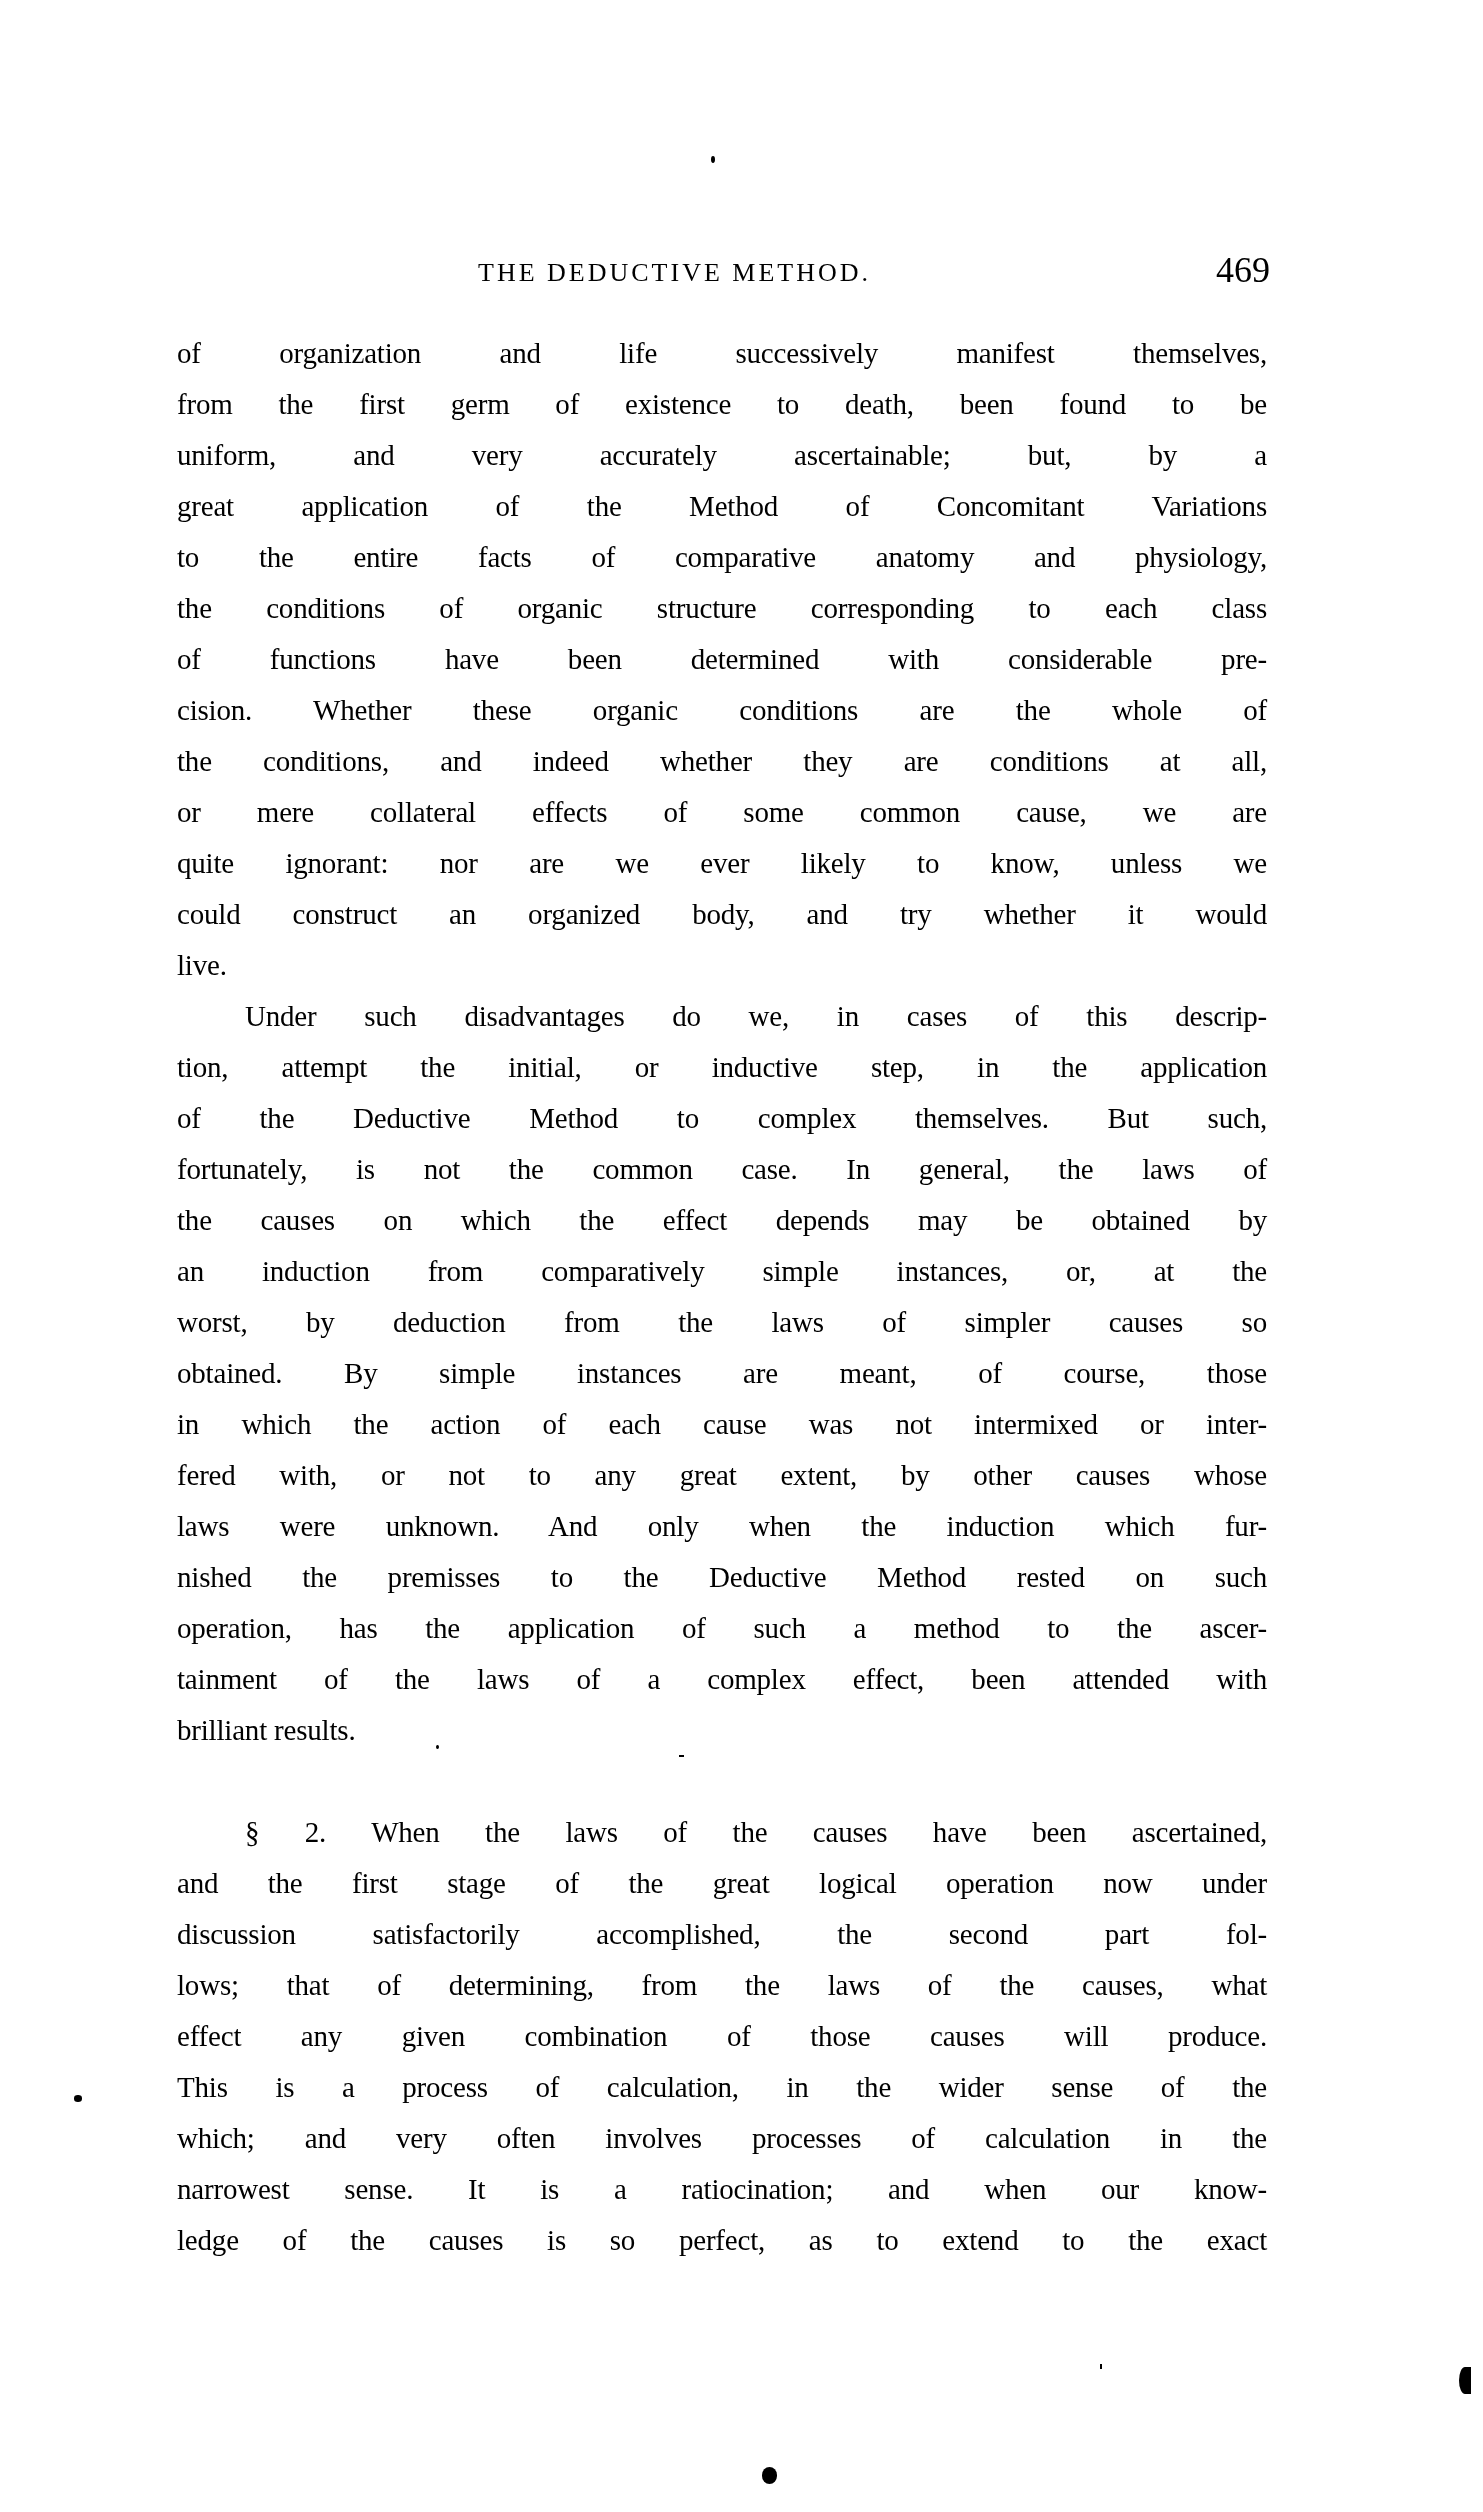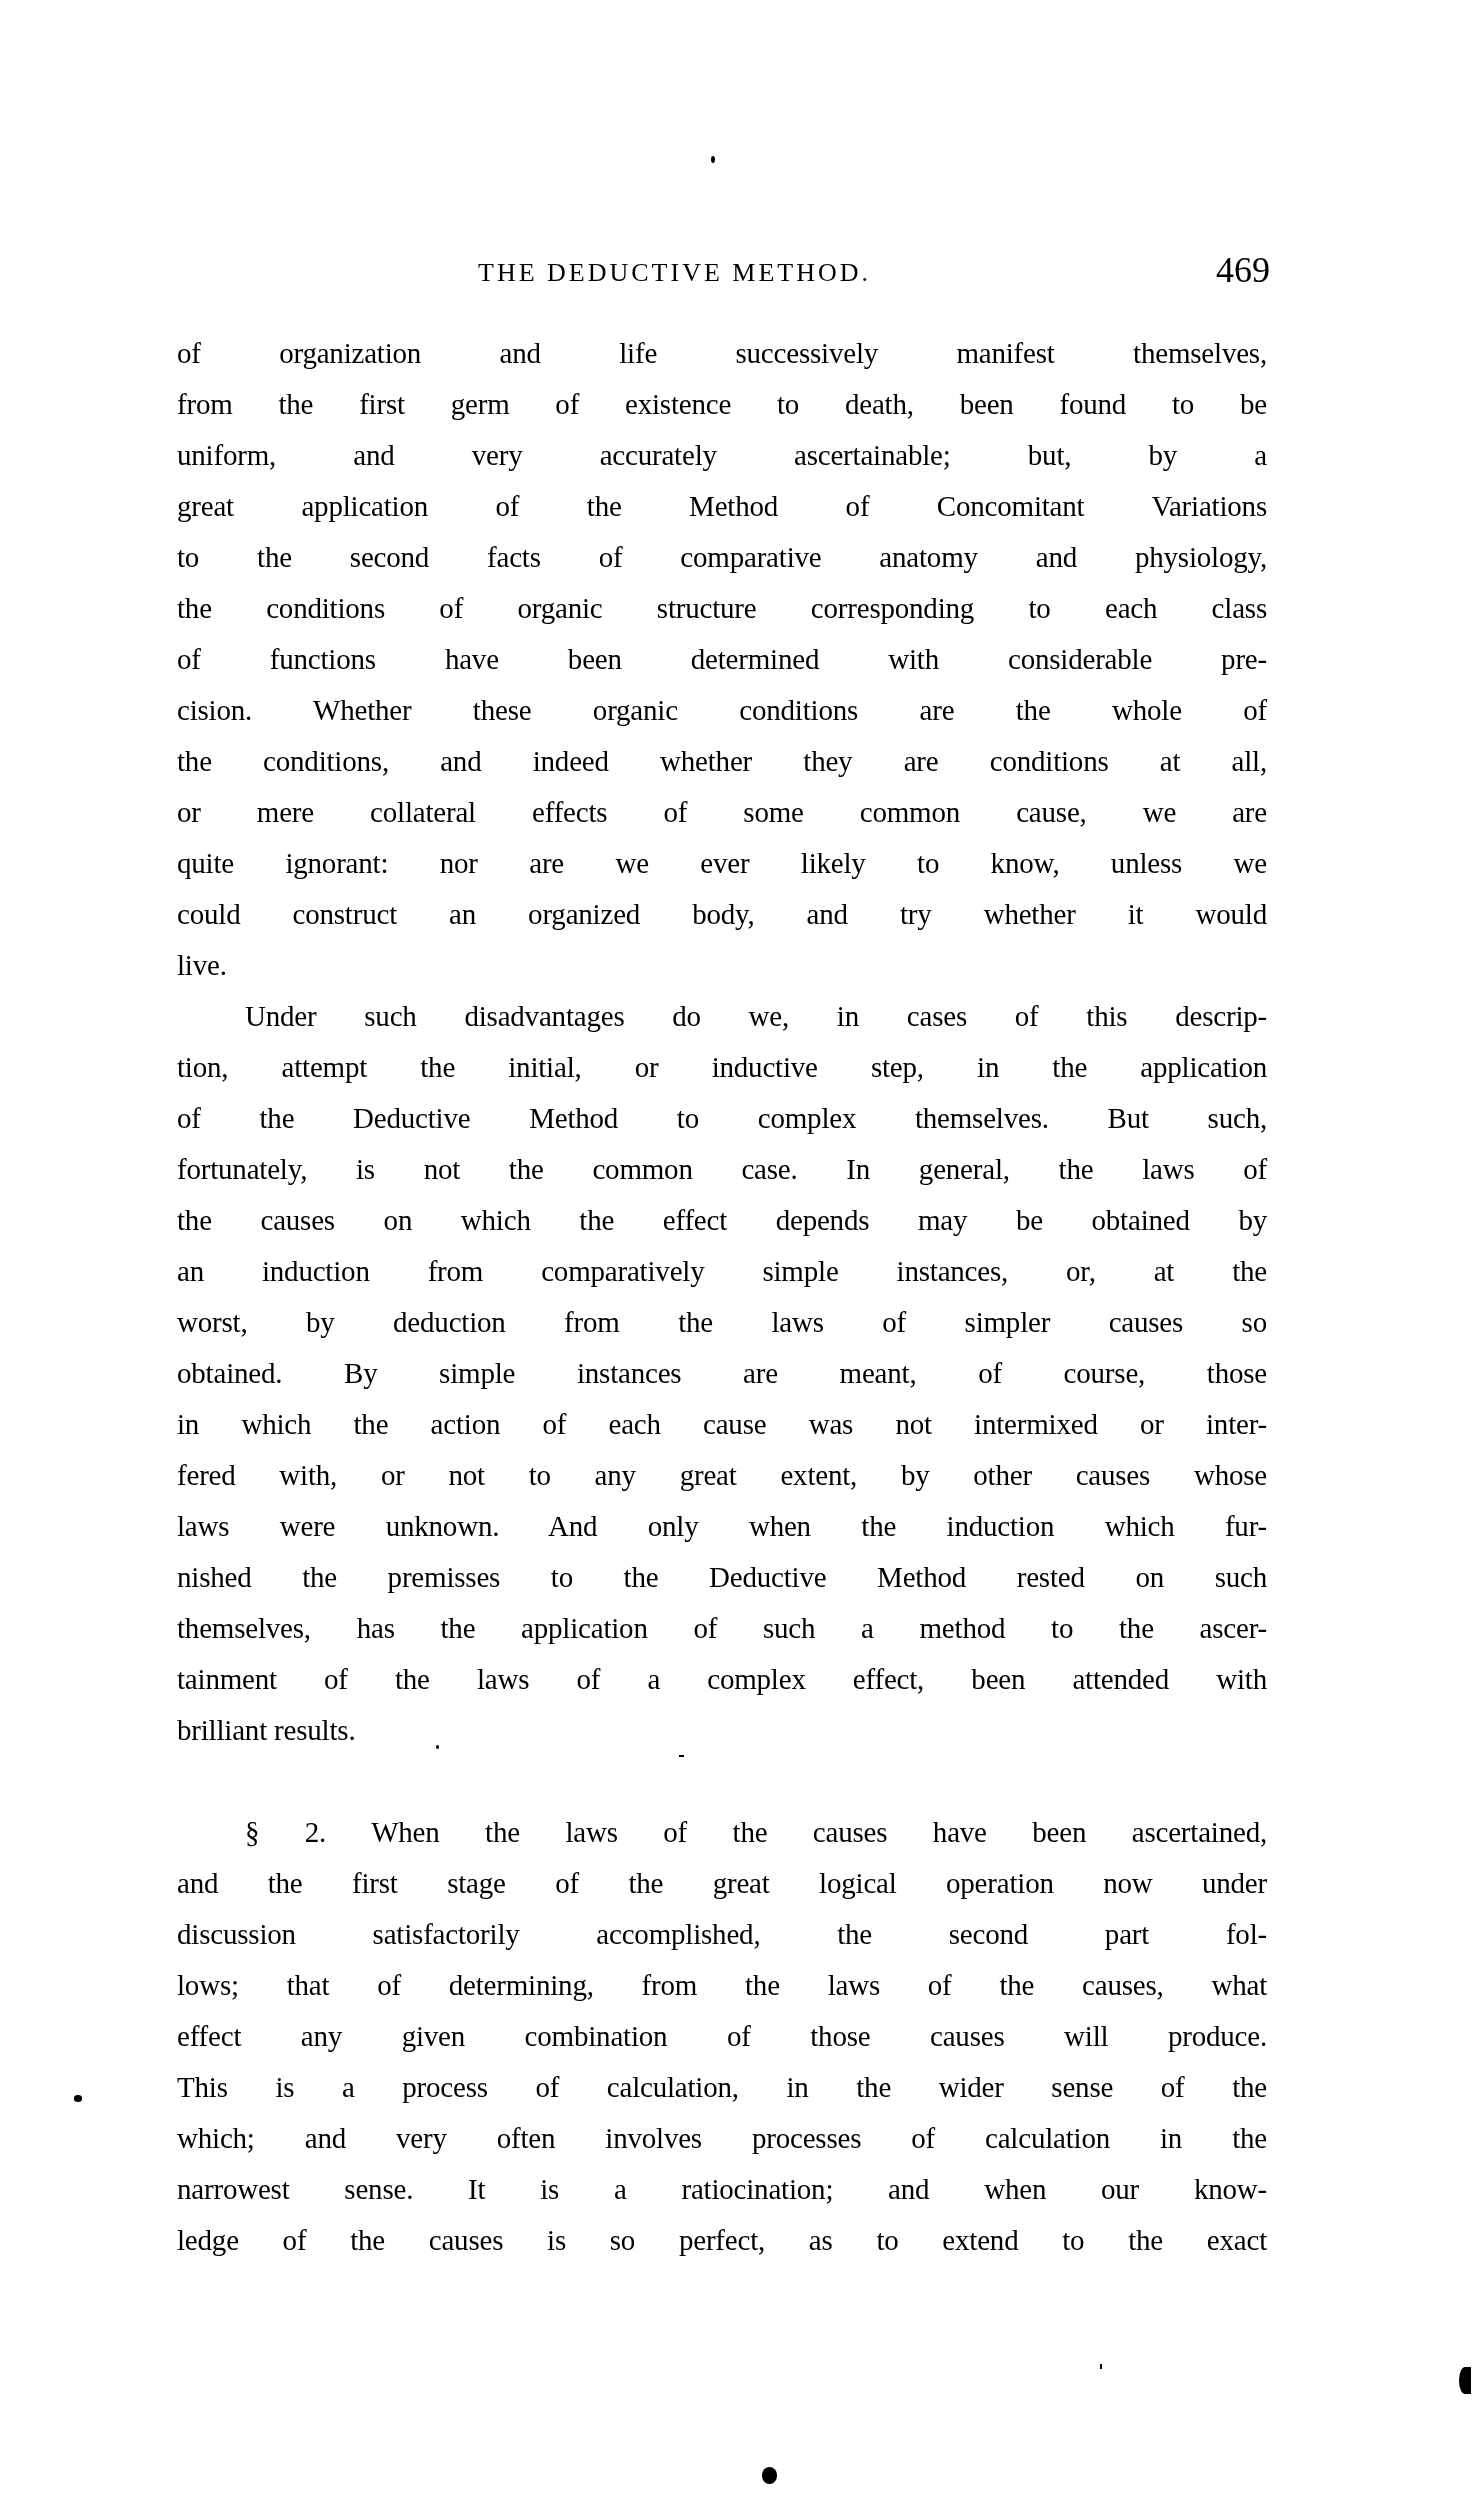--- a/index.html
+++ b/index.html
@@ -91,21 +91,21 @@
   <div class="running-head">THE DEDUCTIVE METHOD.</div>
   <div class="page-number">469</div>
 
   <div class="body">
 
     <div class="paragraph">
       <span class="line">of organization and life successively manifest themselves,</span>
       <span class="line">from the first germ of existence to death, been found to be</span>
       <span class="line">uniform, and very accurately ascertainable; but, by a</span>
       <span class="line">great application of the Method of Concomitant Variations</span>
-      <span class="line">to the second facts of comparative anatomy and physiology,</span>
+      <span class="line">to the entire facts of comparative anatomy and physiology,</span>
       <span class="line">the conditions of organic structure corresponding to each class</span>
       <span class="line">of functions have been determined with considerable pre-</span>
       <span class="line">cision. Whether these organic conditions are the whole of</span>
       <span class="line">the conditions, and indeed whether they are conditions at all,</span>
       <span class="line">or mere collateral effects of some common cause, we are</span>
       <span class="line">quite ignorant: nor are we ever likely to know, unless we</span>
       <span class="line">could construct an organized body, and try whether it would</span>
       <span class="line last">live.</span>
     </div>
 
@@ -115,21 +115,21 @@
       <span class="line">of the Deductive Method to complex themselves. But such,</span>
       <span class="line">fortunately, is not the common case. In general, the laws of</span>
       <span class="line">the causes on which the effect depends may be obtained by</span>
       <span class="line">an induction from comparatively simple instances, or, at the</span>
       <span class="line">worst, by deduction from the laws of simpler causes so</span>
       <span class="line">obtained. By simple instances are meant, of course, those</span>
       <span class="line">in which the action of each cause was not intermixed or inter-</span>
       <span class="line">fered with, or not to any great extent, by other causes whose</span>
       <span class="line">laws were unknown. And only when the induction which fur-</span>
       <span class="line">nished the premisses to the Deductive Method rested on such</span>
-      <span class="line">themselves, has the application of such a method to the ascer-</span>
+      <span class="line">operation, has the application of such a method to the ascer-</span>
       <span class="line">tainment of the laws of a complex effect, been attended with</span>
       <span class="line last">brilliant results.</span>
     </div>
 
     <span class="gap"></span>
 
     <div class="paragraph">
       <span class="line indent">§ 2. When the laws of the causes have been ascertained,</span>
       <span class="line">and the first stage of the great logical operation now under</span>
       <span class="line">discussion satisfactorily accomplished, the second part fol-</span>

